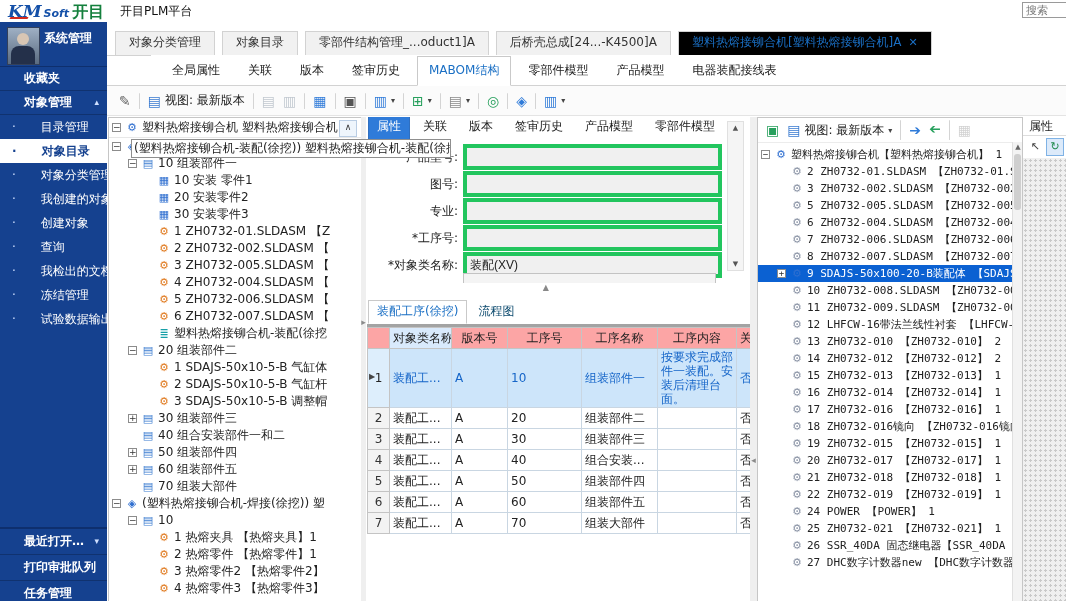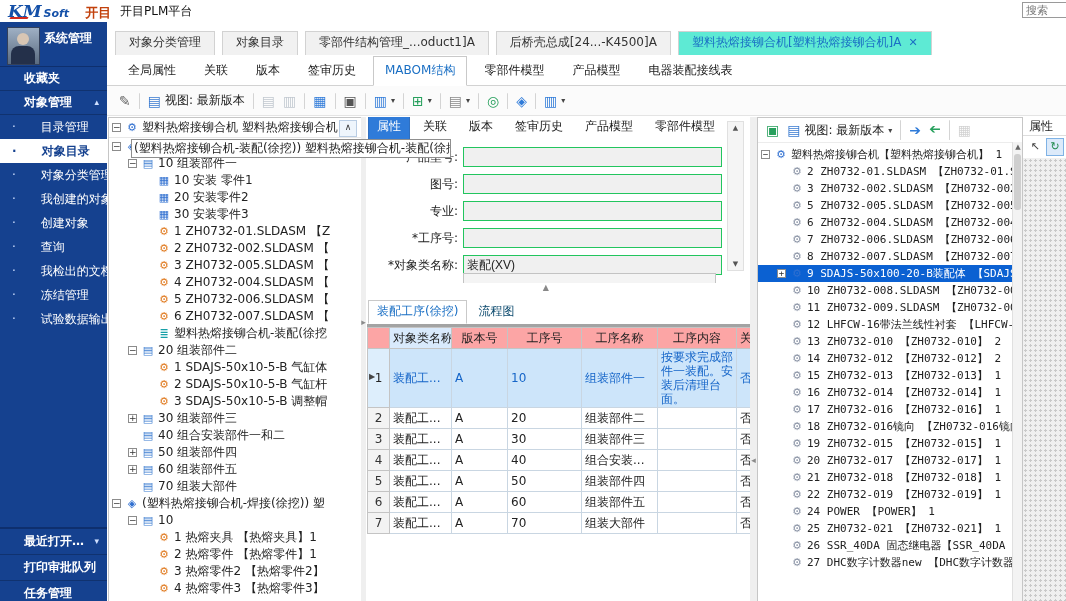--- a/index.html
+++ b/index.html
@@ -5,31 +5,31 @@
   html,body{margin:0;padding:0;background:#888;}
   .app{position:relative;width:1066px;height:601px;background:#fff;overflow:hidden;
        font-family:"DejaVu Sans","Liberation Sans",sans-serif;font-size:12px;color:#222;}
 
   
   .titlebar{position:absolute;left:0;top:0;width:100%;height:22px;background:#fff;}
   .logo{position:absolute;left:8px;top:1px;height:20px;display:flex;align-items:baseline;}
   .logo .km{font:italic bold 17px "DejaVu Serif","Liberation Serif",serif;color:#1450a8;position:relative;}
   .logo .km::after{content:"";position:absolute;left:2px;bottom:2px;width:18px;height:2px;background:#d22a1e;transform:skewX(-30deg);}
   .logo .soft{font:italic bold 11px "DejaVu Sans",sans-serif;color:#1450a8;margin-left:2px;}
-  .logo .brand{font-weight:bold;font-size:13px;color:#c2410c;margin-left:16px;}
+  .logo .brand{font-weight:bold;font-size:16px;color:#15803d;margin-left:3px;}
   .apptitle{position:absolute;left:120px;top:3px;font-size:12px;color:#111;}
   .search{position:absolute;top:2px;right:-6px;width:42px;height:14px;border:1px solid #9a9a9a;
           font-size:11px;color:#555;padding:0 3px;outline:none;background:#fff;}
 
   
   .maintabs{position:absolute;left:107px;top:22px;right:0;height:33px;background:#fff;
             border-bottom:1px solid #d2d2d2;display:flex;align-items:flex-end;padding-left:8px;gap:7px;}
   .mtab{height:23px;line-height:21px;padding:0 13px;background:#f1f1f1;border:1px solid #d2d2d2;
         border-bottom:none;color:#333;white-space:nowrap;cursor:default;}
-  .mtab.active{background:#5eead4;color:#1a6fc4;margin-bottom:-1px;border-bottom:1px solid #fff;}
+  .mtab.active{background:#000000;color:#1a6fc4;margin-bottom:-1px;border-bottom:1px solid #fff;}
   .mtab .x{display:none;color:#1a6fc4;margin-left:7px;font-size:11px;}
   .mtab .x.show{display:inline;}
   .mtab .x.show::before{content:"✕";}
 
   
   .sidebar{position:absolute;left:0;top:22px;width:107px;bottom:0;background:#15418f;color:#fff;overflow:hidden;}
   .userrow{height:44px;position:relative;border-bottom:1px solid #0e2f6e;}
   .avatar{position:absolute;left:7px;top:5px;width:31px;height:36px;background:linear-gradient(#9fb0c4,#5a6b80);
           border:1px solid #33405a;overflow:hidden;}
   .avatar::before{content:"";position:absolute;left:9px;top:5px;width:12px;height:12px;border-radius:50%;background:#d8c6b4;}
@@ -42,21 +42,21 @@
   .sbitem.child{padding-left:12px;border-bottom:none;height:24px;line-height:24px;}
   .sbitem.child::before{content:"·";margin-right:4px;color:#cfe0ff;}
   .sbitem.child.sel{background:#fff;color:#15418f;font-weight:bold;}
   .sbitem.child.sel::before{color:#15418f;}
   .sbitem .arr{position:absolute;right:8px;top:0;font-size:9px;color:#cfe0ff;}
   .sbbottom{position:absolute;left:0;bottom:-6px;width:100%;border-top:2px solid #0e2f6e;}
   .sbbottom .sbitem{height:25px;line-height:25px;font-weight:bold;border-bottom:1px solid rgba(0,0,0,.22);}
 
   
   .content{position:absolute;left:107px;top:55px;right:0;bottom:0;}
-  .subtabs{height:30px;display:flex;align-items:flex-end;gap:6px;padding-left:10px;background:#fff;}
+  .subtabs{height:30px;display:flex;align-items:flex-end;gap:6px;padding-left:10px;background:#fff;margin-left:44px;}
   .stab{padding:5px 11px 6px;color:#222;white-space:nowrap;cursor:default;}
   .stab.active{color:#1a6fc4;border:1px solid #c9c9c9;border-bottom:1px solid #fff;margin-bottom:-1px;background:#fff;}
   .tabline{height:0;border-top:1px solid #d2d2d2;}
 
   
   .toolbar{height:29px;background:#fbfbfb;border-bottom:1px solid #e4e4e4;display:flex;align-items:center;padding-left:8px;}
   .titem{height:22px;display:flex;align-items:center;gap:4px;padding:0 4px;border-radius:2px;cursor:default;}
   .titem.div{width:0;padding:0;height:16px;border-left:1px solid #d4d4d4;margin:0 4px;}
   .titem.dis{opacity:.45;}
   .tico{font-size:14px;line-height:14px;font-family:"DejaVu Sans",sans-serif;}
@@ -126,21 +126,21 @@
   .vsb .sbarr{display:block;height:10px;text-align:center;font-size:7px;color:#666;line-height:10px;}
   .vsb .thumb{position:absolute;left:1px;top:12px;width:7px;height:56px;background:#cfcfcf;border-radius:3px;}
 
   
   .ctabs{height:23px;display:flex;gap:4px;align-items:flex-end;padding-left:2px;}
   .ctab{padding:3px 8px 4px;white-space:nowrap;color:#222;border:1px solid transparent;cursor:default;}
   .ctab.active{background:#2f7bd9;color:#fff;border-color:#2f6fc0;}
   .cform{position:absolute;left:0;top:23px;width:100%;height:160px;}
   .frow{display:flex;align-items:center;height:20px;margin-top:7px;}
   .flabel{width:92px;text-align:right;padding-right:5px;flex:none;white-space:nowrap;}
-  .finput{flex:1;height:18px;margin-right:28px;border:1px solid #22c55e;background:#f0f0f0;
+  .finput{flex:1;height:18px;margin-right:28px;border:4px solid #22c55e;background:#f0f0f0;
           font-size:12px;color:#222;padding:0 3px;outline:none;}
   .fsb{position:absolute;right:6px;top:4px;width:15px;height:148px;background:#f5f5f5;border:1px solid #e0e0e0;}
   .fsb .sbarr{display:block;height:12px;text-align:center;font-size:7px;color:#555;line-height:12px;}
   .fsb .sbarr.dn{position:absolute;bottom:0;width:100%;}
   .fpartial{position:absolute;left:97px;right:34px;top:156px;height:9px;border:1px solid #c3c3c3;border-bottom:none;background:#f4f4f4;}
   .fcollapse{position:absolute;left:46%;top:166px;font-size:8px;color:#888;}
   .csubtabs{position:absolute;left:0;top:186px;height:20px;display:flex;gap:3px;align-items:flex-end;padding-left:2px;}
   .cstab{padding:2px 8px 3px;white-space:nowrap;color:#0c4a6e;cursor:default;}
   .cstab.active{color:#1a6fc4;border:1px solid #c9c9c9;border-bottom:1px solid #fff;background:#fff;margin-bottom:-1px;}
   .ctablewrap{position:absolute;left:1px;right:0;top:207px;bottom:0;border-top:3px solid #a3a3a3;}

